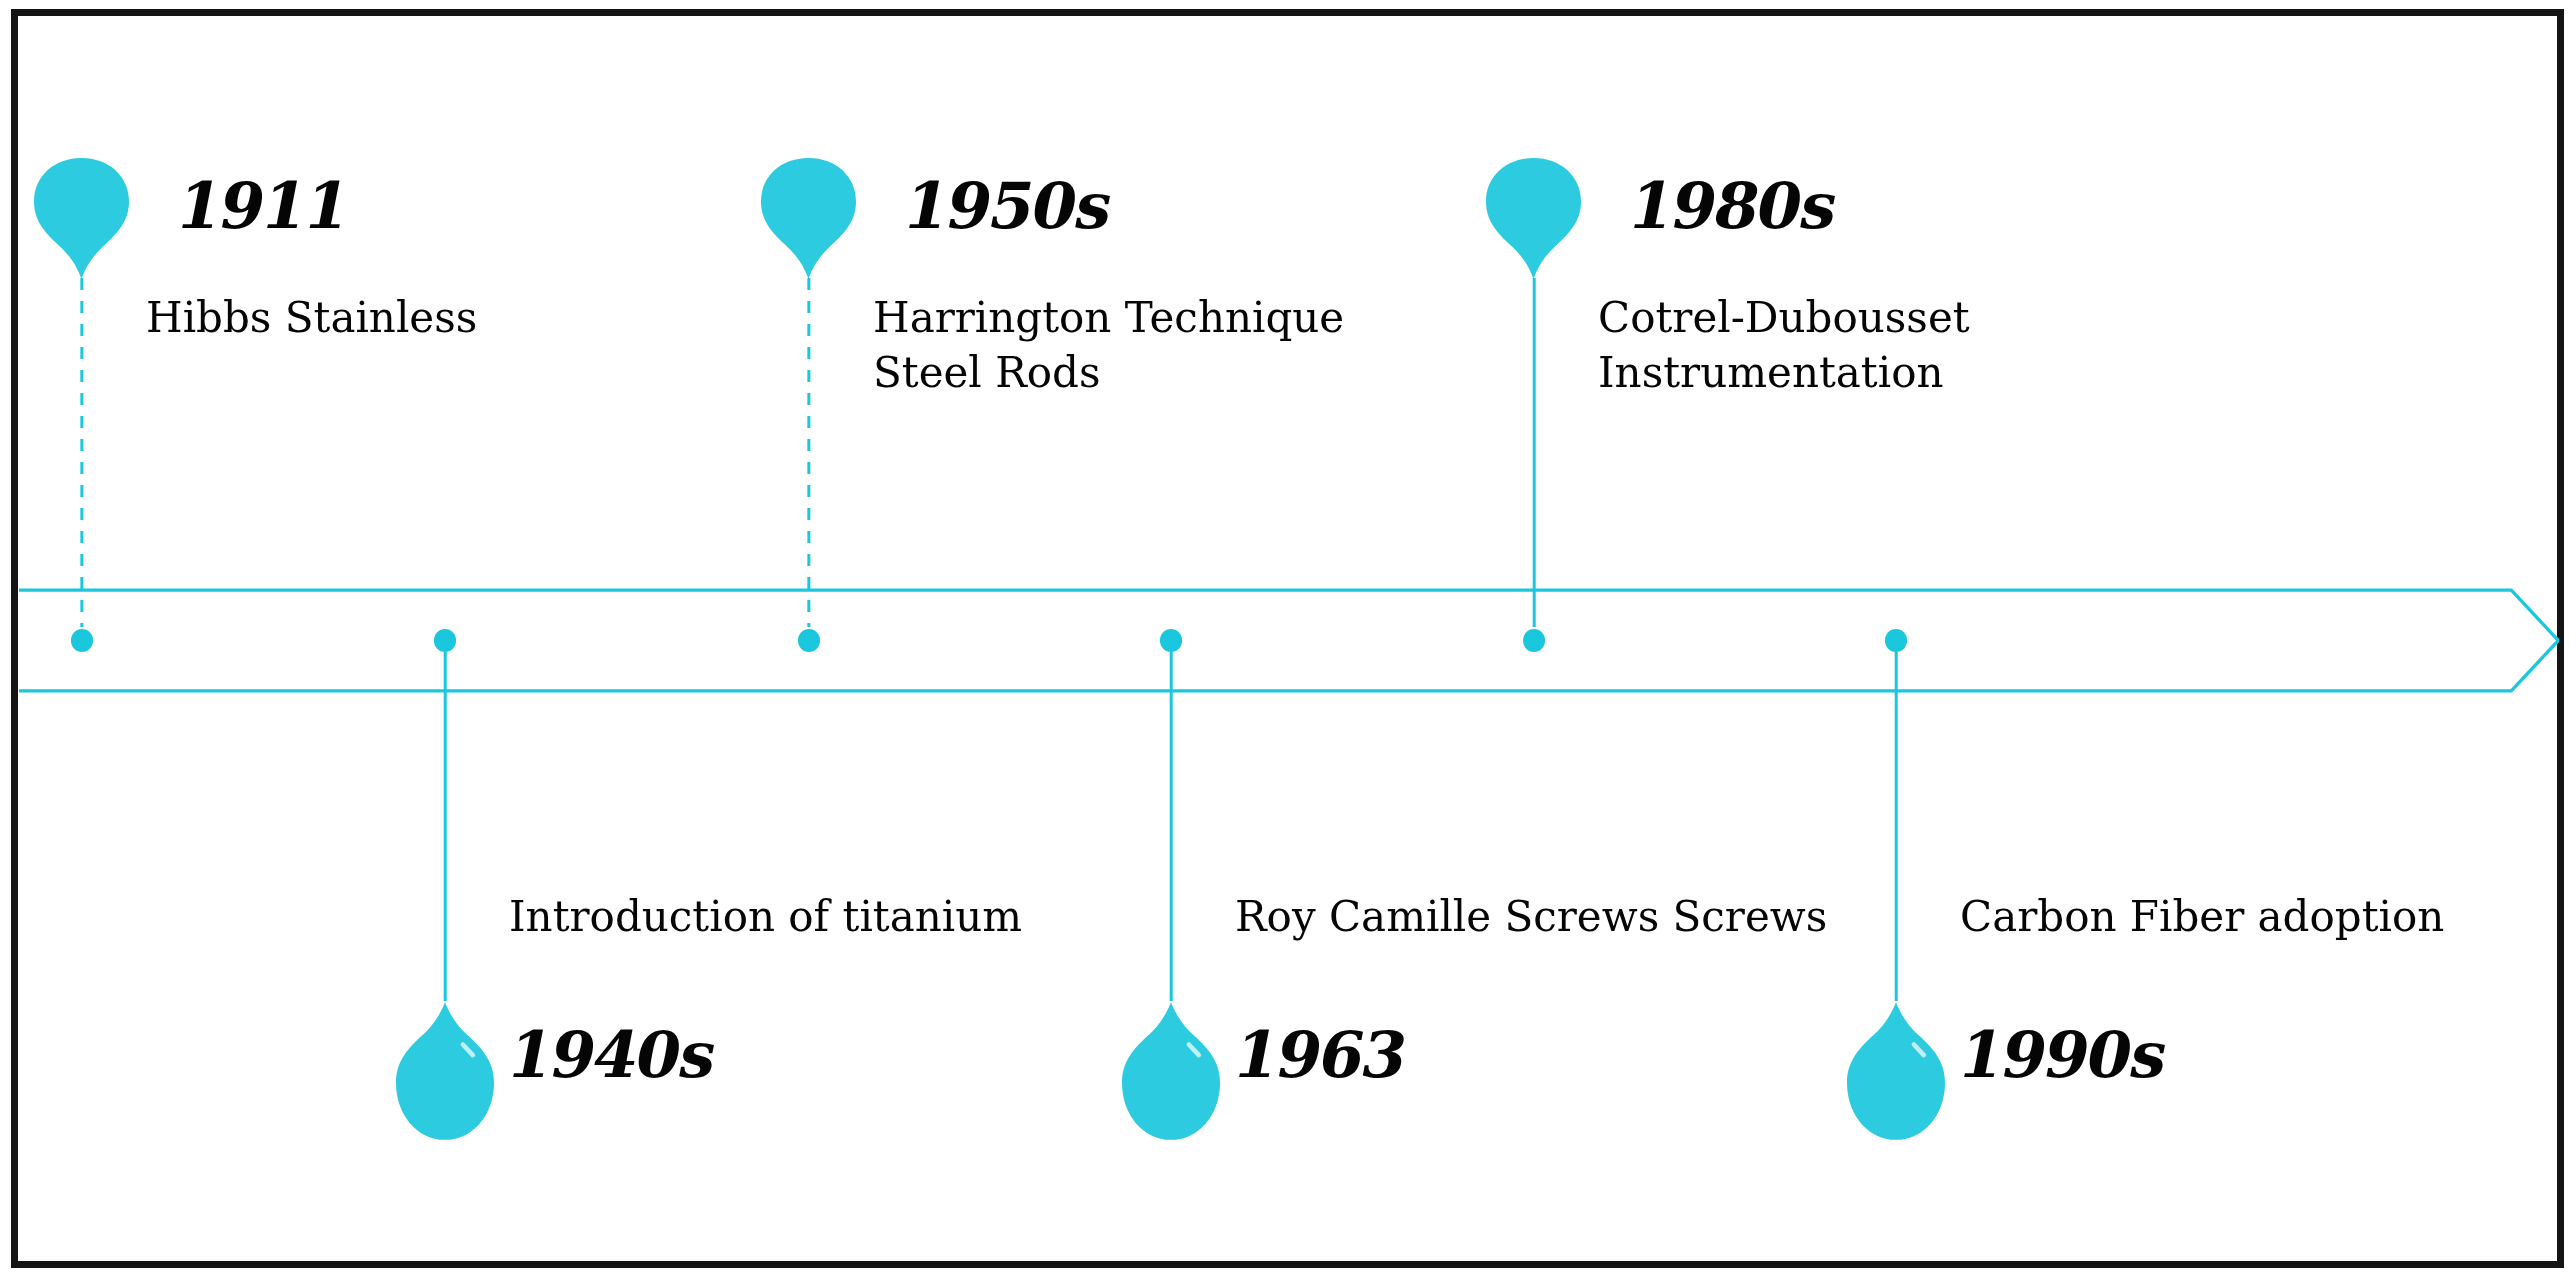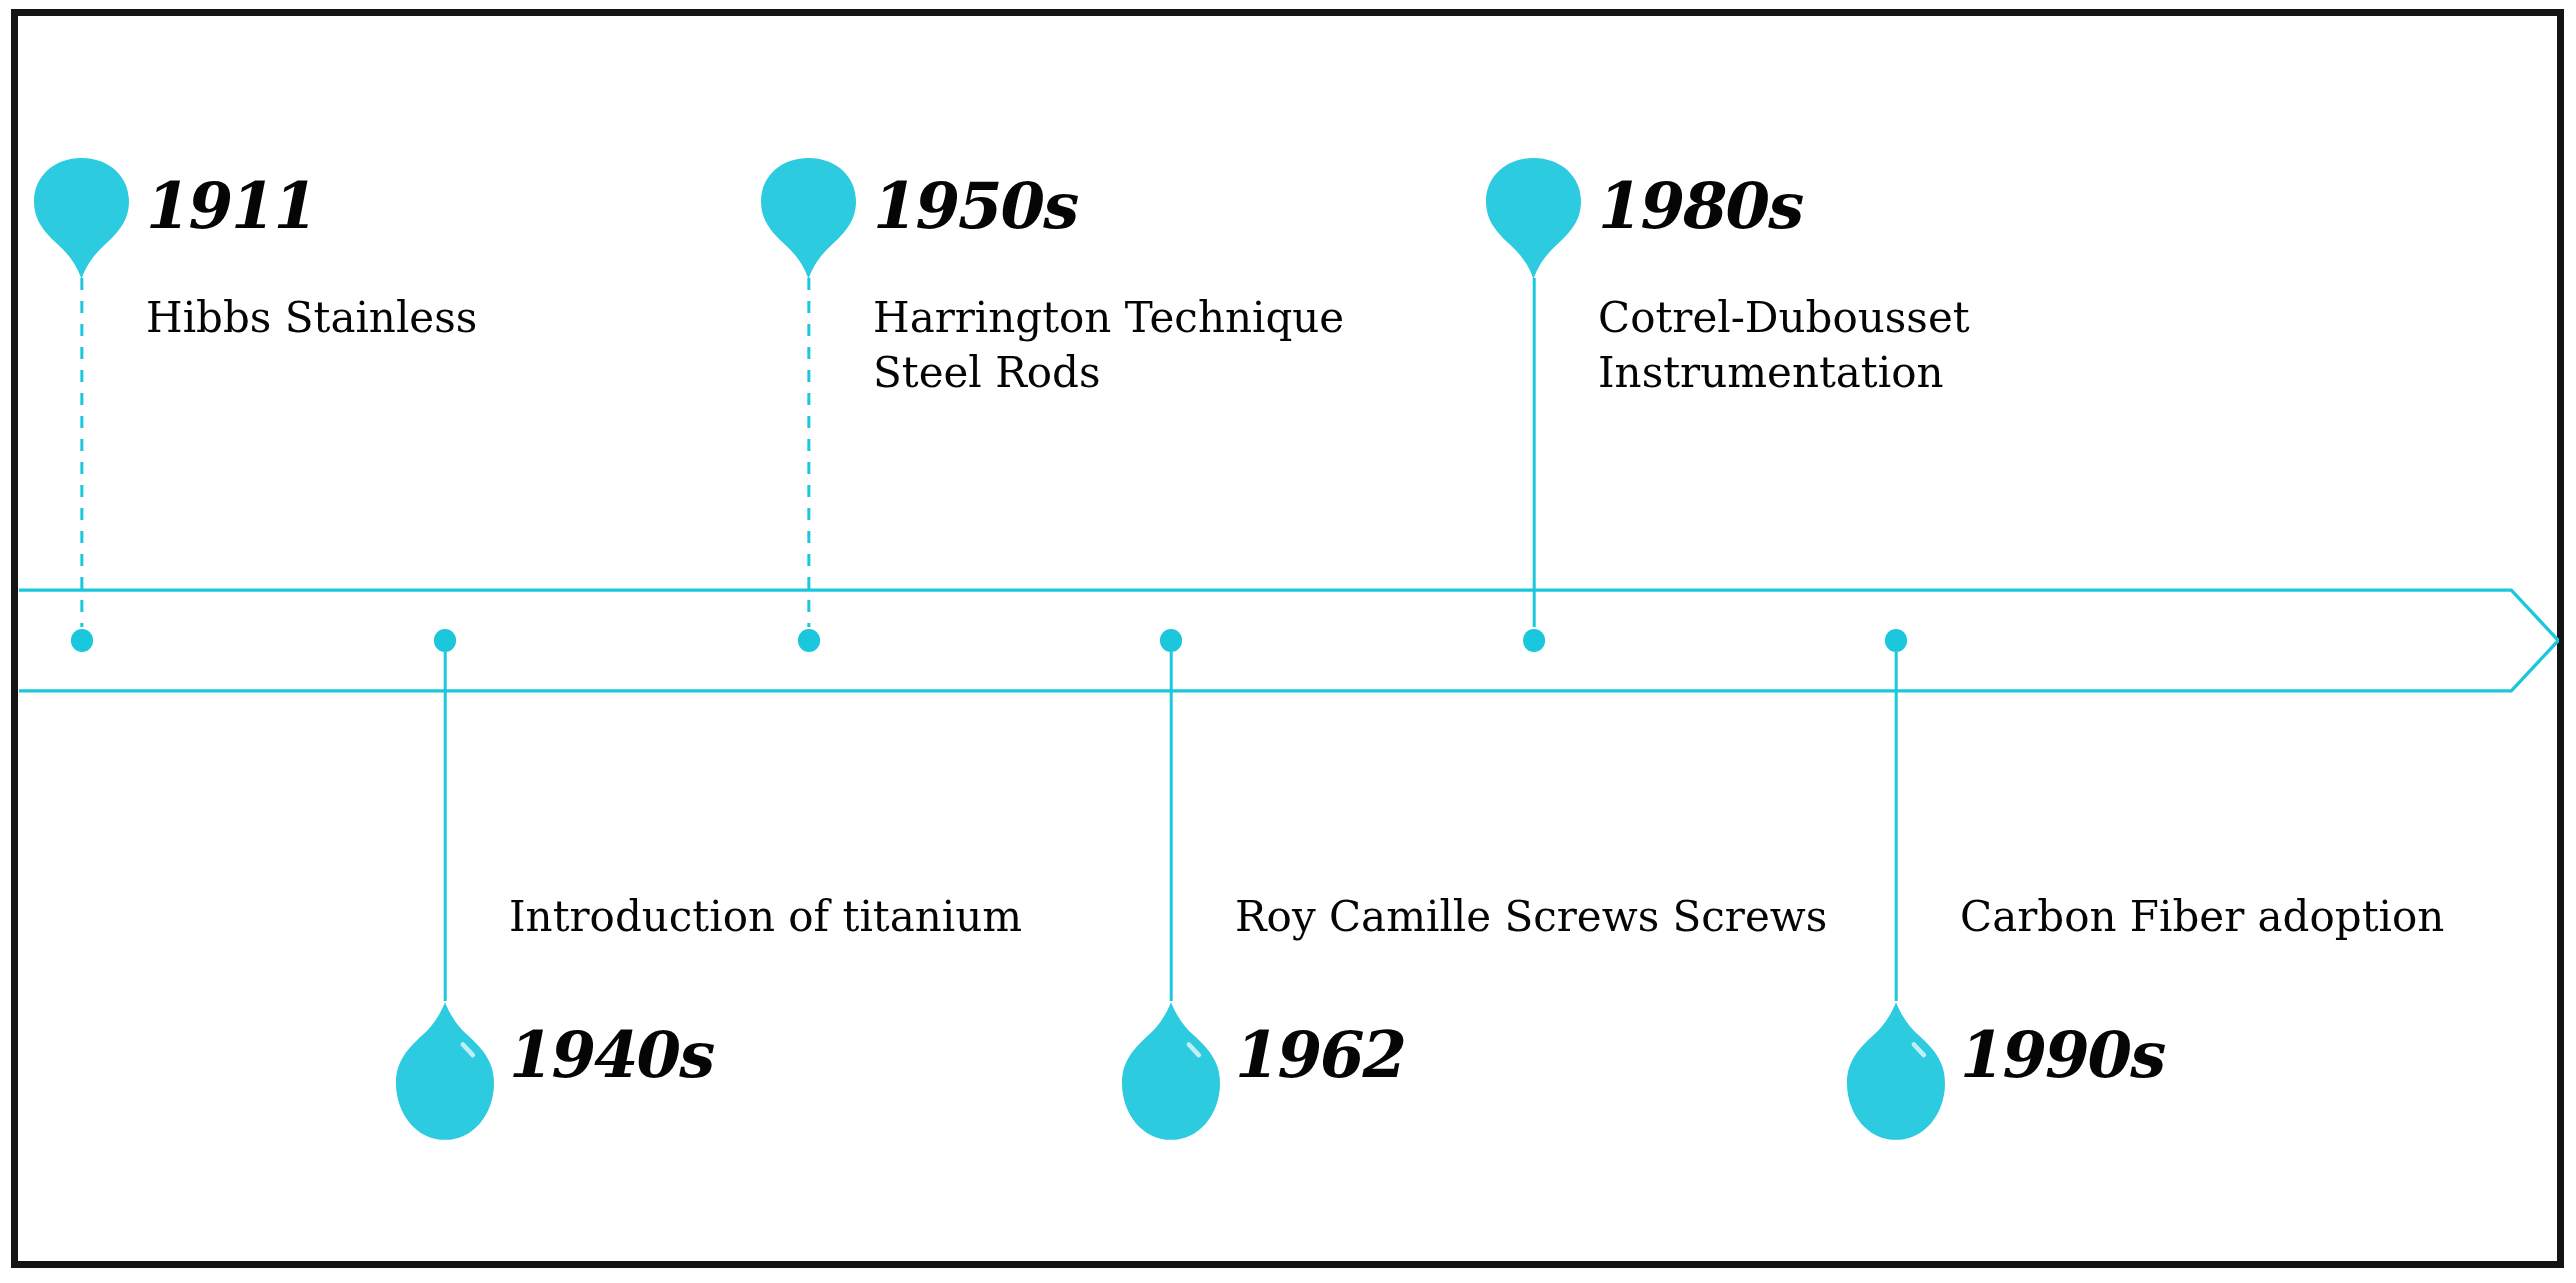--- a/index.html
+++ b/index.html
@@ -35,21 +35,21 @@
   .balloon{left:-48px;top:158px;}
   .tear{left:-49px;top:1002px;}
   .marker .bulb{fill:var(--marker,#2ccbdf);}
   .marker .shine{stroke:var(--highlight,#fff);stroke-width:7;stroke-linecap:round;opacity:.7;fill:none;}
 
   .year{
     position:absolute;left:64px;font-weight:bold;font-style:italic;
     font-size:64px;line-height:1;letter-spacing:-2px;white-space:nowrap;
     color:var(--text,#050505);
   }
-  .event.top .year{top:174px;}
+  .event.top .year{top:174px;margin-left:32px;}
   .event.bottom .year{top:1023px;}
 
   .title{
     position:absolute;left:64px;font-size:42px;line-height:1.32;
     color:var(--text,#050505);
   }
   .event.top .title{top:290px;width:563px;}
   .event.bottom .title{top:889px;width:669px;}
 </style>
 </head>
@@ -94,21 +94,21 @@
     <div class="title">Harrington Technique Steel Rods</div>
   </div>
 
   <div class="event bottom solid" style="--cx: 1171px;">
     <svg class="marker tear" viewBox="0 0 148 208" width="98" height="138">
       <path class="bulb" d="M74 0 C66 20 55 36 41 49 C20 68 0 88 0 122 C0 170 32 208 74 208 C116 208 148 170 148 122 C148 88 128 68 107 49 C93 36 82 20 74 0 Z"></path>
       <path class="shine" d="M101 64 L116 80"></path>
     </svg>
     <div class="stem"></div>
     <div class="dot"></div>
-    <div class="year">1962</div>
+    <div class="year">1963</div>
     <div class="title">Roy Camille Screws Screws</div>
   </div>
 
   <div class="event top solid" style="--cx: 1534px;">
     <svg class="marker balloon" viewBox="0 0 143 182" width="95" height="121">
       <path class="bulb" d="M71.5 0 C30 0 0 28 0 65 C0 94 16 112 36 130 C50 143 63 158 71.5 182 C80 158 93 143 107 130 C127 112 143 94 143 65 C143 28 113 0 71.5 0 Z"></path>
     </svg>
     <div class="stem"></div>
     <div class="dot"></div>
     <div class="year">1980s</div>

